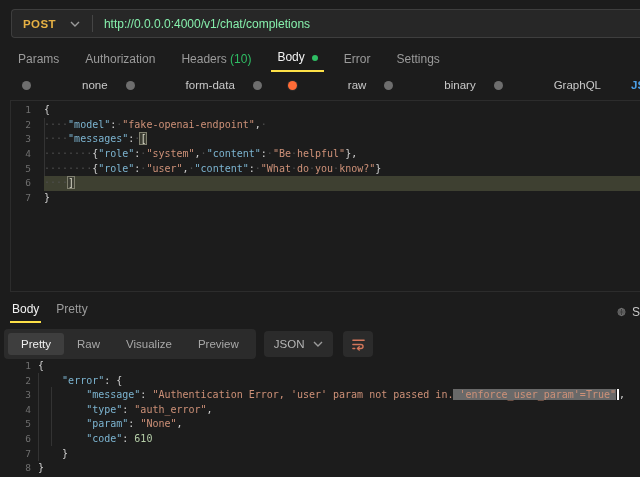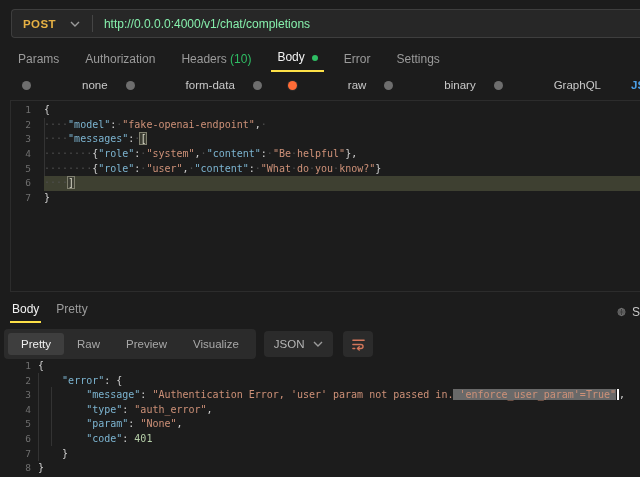--- a/index.html
+++ b/index.html
@@ -155,22 +155,22 @@
       <path d="M2.7,4.6 H13.3 M2.7,11.4 H13.3"></path>
     </g>
   </svg>
   <span class="meta-partial">S</span>
 </div>
 
 <div class="view-row">
   <div class="seg-group" id="view-segs">
       <div class="seg active">Pretty</div>
       <div class="seg">Raw</div>
+      <div class="seg">Visualize</div>
       <div class="seg">Preview</div>
-      <div class="seg">Visualize</div>
     </div>
   <div class="chip fmt">
     <span class="fmt-label">JSON</span>
     <svg width="10" height="6" viewBox="0 0 10 6">
         <polyline points="1,1 5,5 9,1" fill="none" stroke="#9b9b9b" stroke-width="1.4"></polyline>
       </svg>
   </div>
   <div class="chip wrap">
     <svg width="15" height="15" viewBox="0 0 16 16">
       <g fill="none" stroke="#d3765a" stroke-width="1.5" stroke-linecap="round">
@@ -184,16 +184,16 @@
 </div>
 
 <div class="editor resp-editor" id="response-editor">
   <div class="guide" style="left:38px;top:17px;height:88px;"></div>
   <div class="guide" style="left:51px;top:31px;height:59px;"></div>
 <div class="code-line"><span class="gutter">1</span><span class="code"><span class="tk-p">{</span></span></div>
     <div class="code-line"><span class="gutter">2</span><span class="code"><span class="tk-p">    </span><span class="tk-k">"error"</span><span class="tk-p">: {</span></span></div>
     <div class="code-line"><span class="gutter">3</span><span class="code"><span class="tk-p">        </span><span class="tk-k">"message"</span><span class="tk-p">: </span><span class="tk-s">"Authentication Error, 'user' param not passed in.</span><span class="tk-sel"> 'enforce_user_param'=True"</span><span class="tk-cur"></span><span class="tk-p">,</span></span></div>
     <div class="code-line"><span class="gutter">4</span><span class="code"><span class="tk-p">        </span><span class="tk-k">"type"</span><span class="tk-p">: </span><span class="tk-s">"auth_error"</span><span class="tk-p">,</span></span></div>
     <div class="code-line"><span class="gutter">5</span><span class="code"><span class="tk-p">        </span><span class="tk-k">"param"</span><span class="tk-p">: </span><span class="tk-s">"None"</span><span class="tk-p">,</span></span></div>
-    <div class="code-line"><span class="gutter">6</span><span class="code"><span class="tk-p">        </span><span class="tk-k">"code"</span><span class="tk-p">: </span><span class="tk-n">401</span></span></div>
+    <div class="code-line"><span class="gutter">6</span><span class="code"><span class="tk-p">        </span><span class="tk-k">"code"</span><span class="tk-p">: </span><span class="tk-n">610</span></span></div>
     <div class="code-line"><span class="gutter">7</span><span class="code"><span class="tk-p">    }</span></span></div>
     <div class="code-line"><span class="gutter">8</span><span class="code"><span class="tk-p">}</span></span></div>
   </div>
 
 </body></html>

